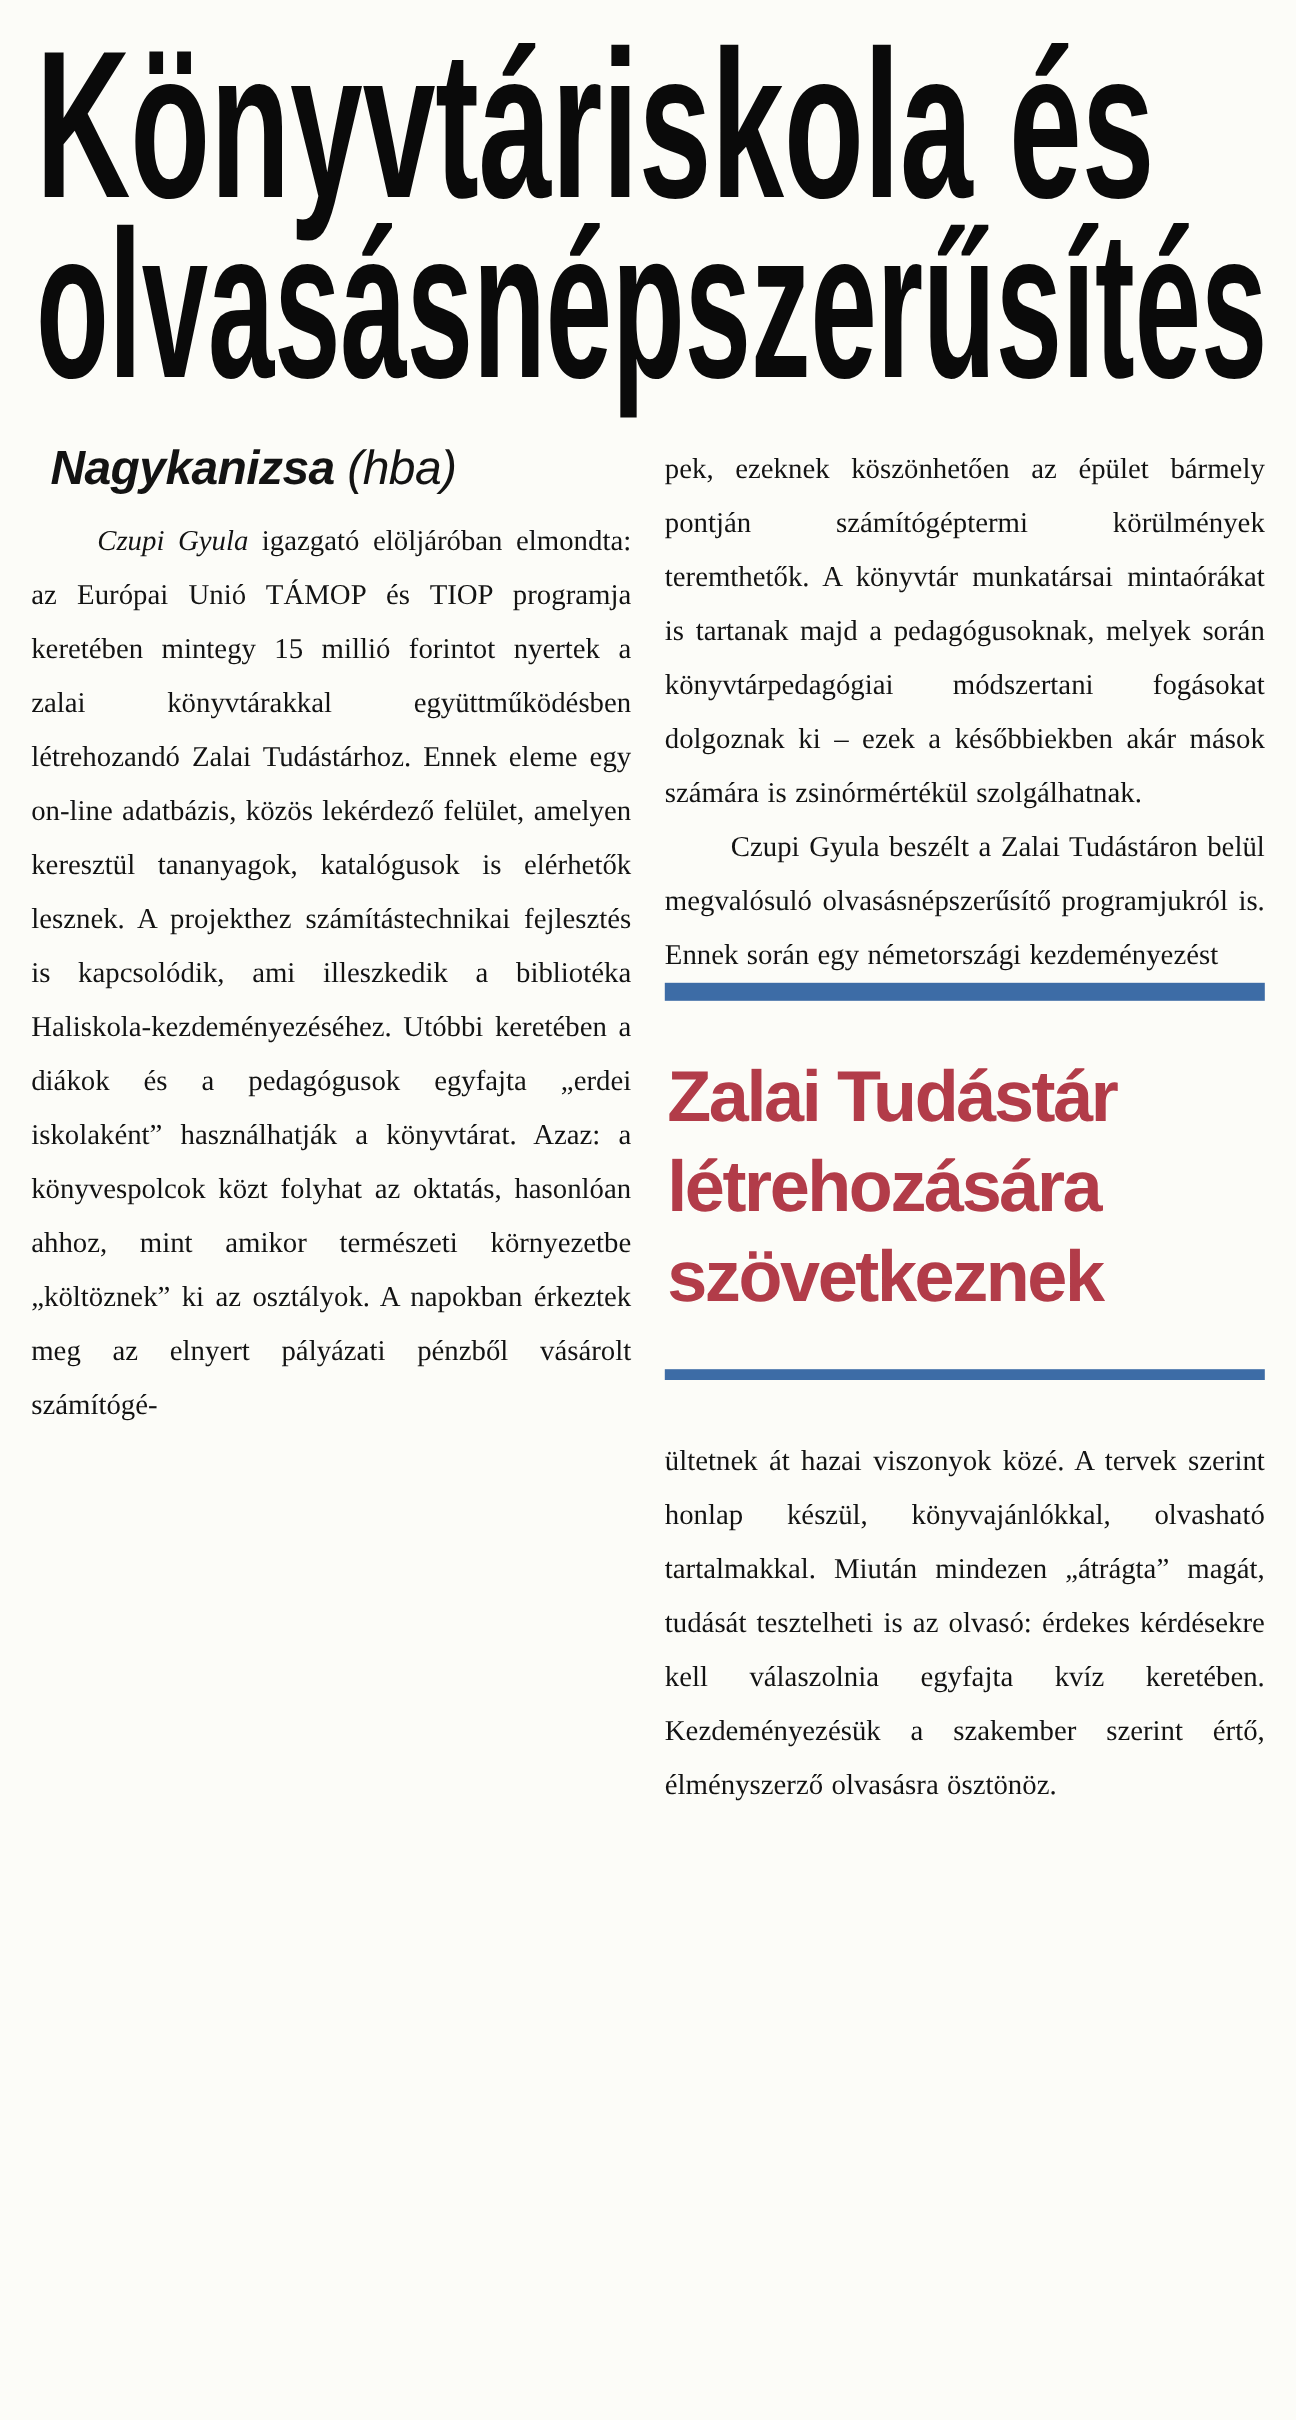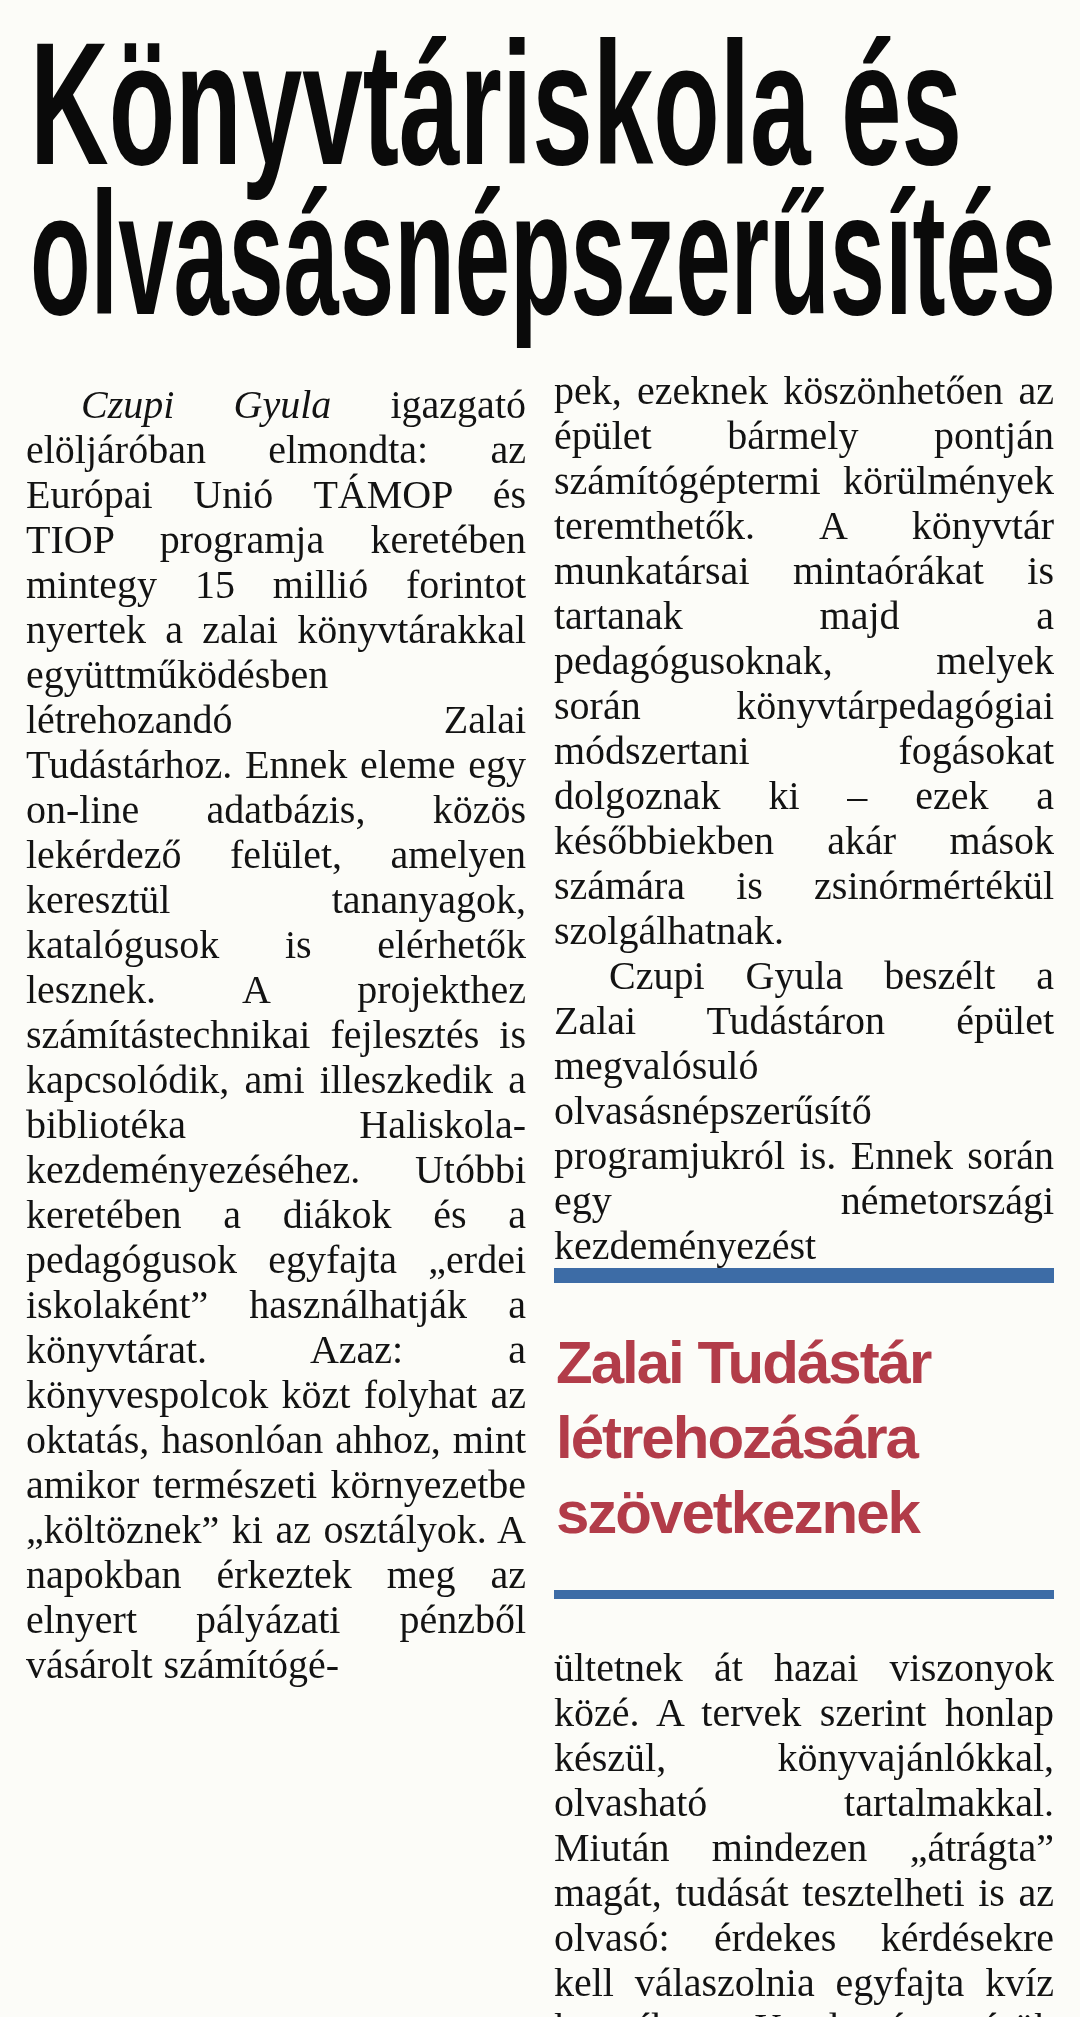--- a/index.html
+++ b/index.html
@@ -31,21 +31,21 @@
     font-size:40px;
     line-height:46px;
     margin:0 0 16px 0;
     letter-spacing:-0.5px;
   }
   .dateline-line{display:block;padding-left:16px;}
   .dateline{font-style:italic;font-weight:700;}
   .credit{font-style:italic;font-weight:400;}
   
   .body-par{
-    font-size:40px;
+    font-size:24px;
     line-height:45px;
     text-align:justify;
     text-align-last:left;
     margin:0;
     word-spacing:1px;
   }
   .body-par.indent{text-indent:55px;}
   .body-par i{}
   .rc-par1{margin-top:2px;}
   .rc-par2{margin-top:0;}
@@ -74,27 +74,28 @@
     <svg width="1080" height="330" viewBox="0 0 1080 330">
       <text x="30" y="146" font-size="175" textLength="932" lengthAdjust="spacingAndGlyphs">Könyvtáriskola és</text>
       <text x="30" y="296" font-size="175" textLength="1026" lengthAdjust="spacingAndGlyphs">olvasásnépszerűsítés</text>
     </svg>
   </div>
 
   <div class="columns">
 
     <div class="col">
       <p class="lead">
+        <span class="dateline-line"><span class="dateline">Nagykanizsa</span> <span class="credit">(hba)</span></span>
       </p>
       <p class="body-par indent"><i>Czupi Gyula</i><span> igazgató elöljáróban elmondta: az Európai Unió TÁMOP és TIOP programja keretében mintegy 15 millió forintot nyertek a zalai könyvtárakkal együttműködésben létrehozandó Zalai Tudástárhoz. Ennek eleme egy on-line adatbázis, közös lekérdező felület, amelyen keresztül tananyagok, katalógusok is elérhetők lesznek. A projekthez számítástechnikai fejlesztés is kapcsolódik, ami illeszkedik a bibliotéka Haliskola-kezdeményezéséhez. Utóbbi keretében a diákok és a pedagógusok egyfajta „erdei iskolaként” használhatják a könyvtárat. Azaz: a könyvespolcok közt folyhat az oktatás, hasonlóan ahhoz, mint amikor természeti környezetbe „költöznek” ki az osztályok. A napokban érkeztek meg az elnyert pályázati pénzből vásárolt számítógé-</span></p>
     </div>
 
     <div class="col">
       <p class="body-par rc-par1">pek, ezeknek köszönhetően az épület bármely pontján számítógéptermi körülmények teremthetők. A könyvtár munkatársai mintaórákat is tartanak majd a pedagógusoknak, melyek során könyvtárpedagógiai módszertani fogásokat dolgoznak ki – ezek a későbbiekben akár mások számára is zsinórmértékül szolgálhatnak.</p>
-      <p class="body-par indent rc-par2">Czupi Gyula beszélt a Zalai Tudástáron épület megvalósuló olvasásnépszerűsítő programjukról is. Ennek során egy németországi kezdeményezést</p>
+      <p class="body-par indent rc-par2">Czupi Gyula beszélt a Zalai Tudástáron belül megvalósuló olvasásnépszerűsítő programjukról is. Ennek során egy németországi kezdeményezést</p>
 
       <div class="subhead-block">
         <div class="rule rule-thick"></div>
         <h2 class="subhead">Zalai Tudástár létrehozására szövetkeznek</h2>
         <div class="rule rule-thin"></div>
       </div>
 
       <p class="body-par rc-par3">ültetnek át hazai viszonyok közé. A tervek szerint honlap készül, könyvajánlókkal, olvasható tartalmakkal. Miután mindezen „átrágta” magát, tudását tesztelheti is az olvasó: érdekes kérdésekre kell válaszolnia egyfajta kvíz keretében. Kezdeményezésük a szakember szerint értő, élményszerző olvasásra ösztönöz.</p>
     </div>
 

